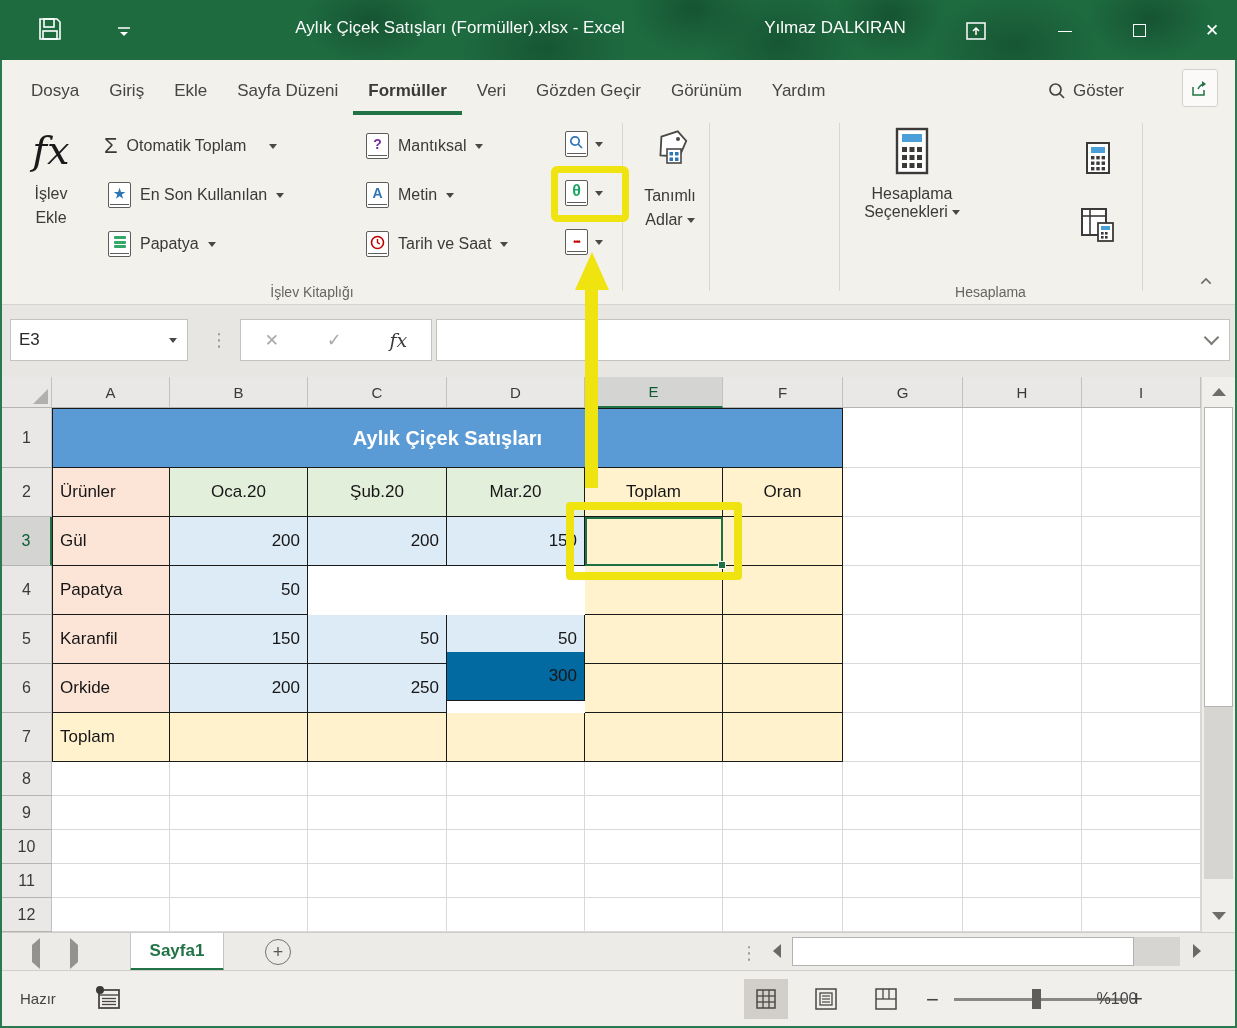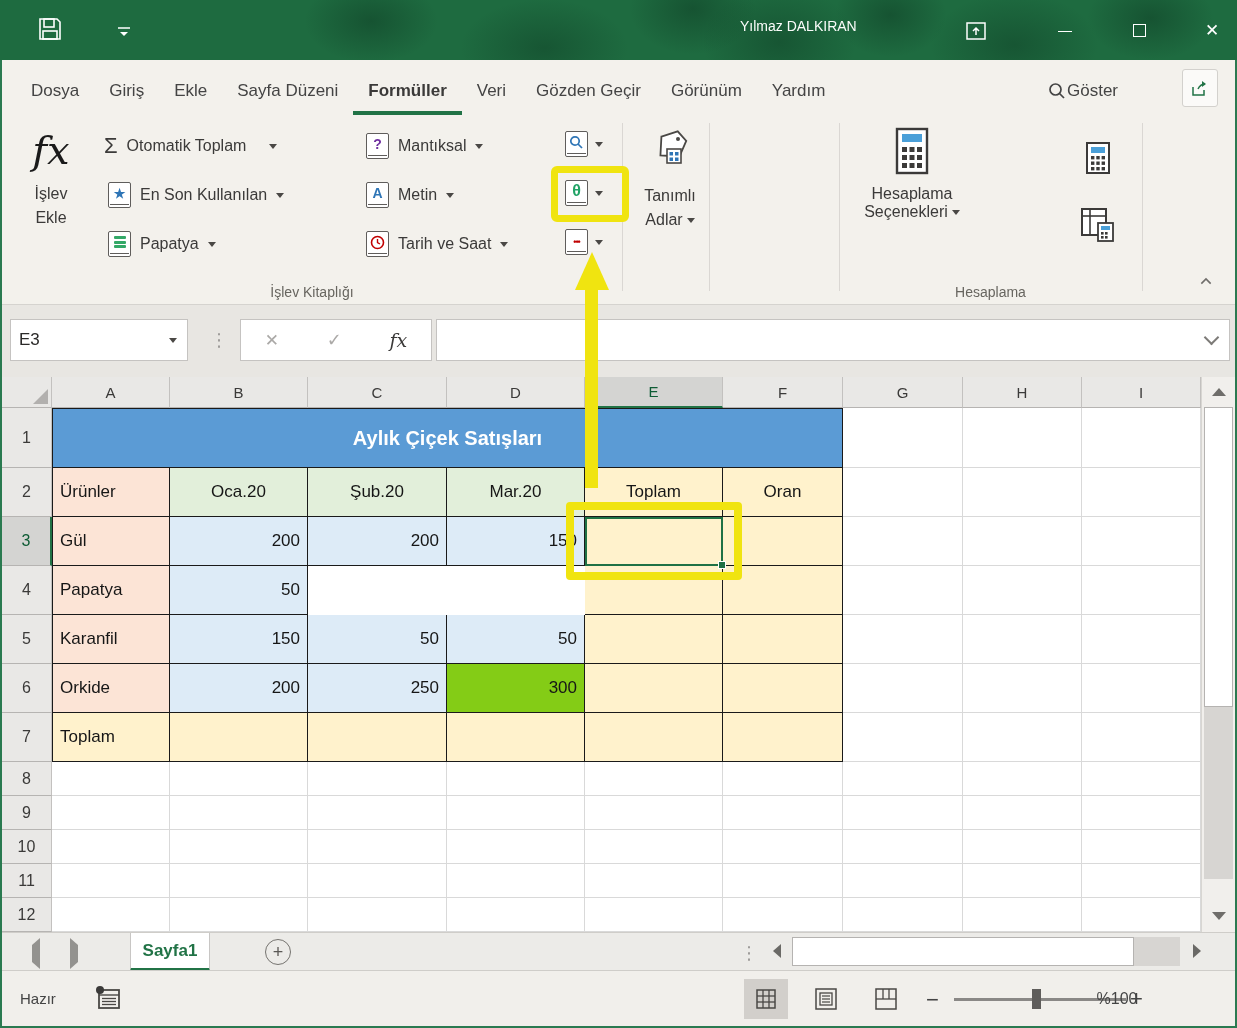--- a/index.html
+++ b/index.html
@@ -10,33 +10,33 @@
     background-image:
       radial-gradient(95px 60px at 30% 35%,rgba(14,60,36,.5),transparent 70%),
       radial-gradient(120px 70px at 44% 80%,rgba(14,60,36,.45),transparent 70%),
       radial-gradient(90px 65px at 56% 15%,rgba(14,60,36,.5),transparent 70%),
       radial-gradient(110px 80px at 63% 70%,rgba(14,60,36,.45),transparent 70%),
       radial-gradient(80px 60px at 72% 25%,rgba(14,60,36,.5),transparent 70%),
       radial-gradient(120px 75px at 82% 75%,rgba(14,60,36,.45),transparent 70%),
       radial-gradient(90px 60px at 93% 30%,rgba(14,60,36,.5),transparent 70%);
     color:#fff}
   .tb-title{position:absolute;left:160px;top:18px;width:600px;text-align:center;font-size:17px;color:#fbfdfb;white-space:nowrap}
-  .tb-user{position:absolute;left:740px;top:18px;width:190px;font-size:14px;color:#fbfdfb}
+  .tb-user{position:absolute;left:740px;top:18px;width:190px;text-align:center;font-size:17px;color:#fbfdfb}
   .save-ic{position:absolute;left:36px;top:15px}
   .qat-caret{position:absolute;left:116px;top:24px}
   .ribopt-ic{position:absolute;left:965px;top:20px}
   .winbtn{position:absolute;top:0;width:46px;height:60px;display:flex;align-items:center;justify-content:center;color:#fff;font-size:16px}
   .g-min::before{content:"—";font-size:14px}
   .maxbox{width:13px;height:13px;border:1.4px solid #fff}
   .g-close::before{content:"✕";font-size:17px;font-weight:300}
   
   .tabrow{position:absolute;left:0;top:60px;width:1233px;height:55px;background:#f3f1ec;display:flex;align-items:flex-end;padding-left:14px}
   .rtab{padding:0 15px 14px 15px;font-size:17px;color:#444;white-space:nowrap}
   .rtab.active{font-weight:bold;color:#3b3a39;border-bottom:4px solid #217346;padding-bottom:10px}
-  .tab-search{position:absolute;left:1046px;bottom:14px;display:flex;align-items:center;gap:1px;font-size:17px;color:#444}
+  .tab-search{position:absolute;left:1046px;bottom:14px;display:flex;align-items:center;gap:7px;font-size:17px;color:#444}
   .share-btn{position:absolute;left:1180px;bottom:8px;width:36px;height:38px;border:1px solid #d3d1cd;border-radius:3px;background:#fbfaf8;display:flex;align-items:center;justify-content:center}
   
   .ribbon{position:absolute;left:0;top:115px;width:1233px;height:190px;background:#f3f1ec;border-bottom:1px solid #d5d3cf}
   .ribbon .vsep{position:absolute;top:8px;height:168px;width:1px;background:#dad7d3}
   .glabel{position:absolute;bottom:4px;text-align:center;font-size:14px;color:#67655f}
   .bigbtn{position:absolute;display:flex;flex-direction:column;align-items:center;text-align:center;font-size:16px;color:#3b3a39}
   .bigbtn .l2{display:flex;align-items:center;gap:4px}
   .g-fx::before{content:"fx";font-family:"DejaVu Serif",serif;font-style:italic;font-size:40px;color:#1a1a1a}
   .mbtn{position:absolute;display:flex;align-items:center;gap:9px;font-size:16px;color:#3b3a39;white-space:nowrap}
   .sbtn{position:absolute;display:flex;align-items:center;gap:7px}
@@ -84,21 +84,21 @@
   .vscroll{position:absolute;left:1199px;top:377px;width:34px;height:555px;background:#f1efec;border-left:1px solid #d8d6d2}
   .sb-btn{position:absolute;left:2px;width:30px;height:28px;display:flex;align-items:center;justify-content:center}
   .tri-up{width:0;height:0;border-left:7px solid transparent;border-right:7px solid transparent;border-bottom:8px solid #6f6d6a}
   .tri-dn{width:0;height:0;border-left:7px solid transparent;border-right:7px solid transparent;border-top:8px solid #6f6d6a}
   .tri-l{width:0;height:0;border-top:7px solid transparent;border-bottom:7px solid transparent;border-right:8px solid #4a4845}
   .tri-r{width:0;height:0;border-top:7px solid transparent;border-bottom:7px solid transparent;border-left:8px solid #4a4845}
   .vthumb{position:absolute;left:2px;top:30px;width:29px;height:300px;background:#fff;border:1px solid #b5b3b1}
   .vtrack{position:absolute;left:2px;top:330px;width:29px;height:172px;background:#d7d5d2}
   .sheetbar{position:absolute;left:0;top:932px;width:1233px;height:38px;background:#ecebe8;border-top:1px solid #cfcdc9}
   .snav{position:absolute;top:12px;opacity:.55}
-  .sheettab{position:absolute;left:128px;top:0;height:38px;width:80px;background:#fff;border:1px solid #c8c6c4;border-top:none;border-bottom:3px solid #217346;display:flex;align-items:center;justify-content:center;font-size:17px;font-weight:bold;color:#217346}
+  .sheettab{position:absolute;left:128px;top:0;height:38px;width:94px;background:#fff;border:1px solid #c8c6c4;border-top:none;border-bottom:3px solid #217346;display:flex;align-items:center;justify-content:center;font-size:17px;font-weight:bold;color:#217346}
   .addsheet{position:absolute;left:263px;top:6px;width:26px;height:26px;border:1px solid #75736f;border-radius:50%;display:flex;align-items:center;justify-content:center;color:#5a5855;font-size:18px}
   .hthumb{position:absolute;left:790px;top:4px;width:342px;height:29px;background:#fff;border:1px solid #b5b3b1}
   .htrack{position:absolute;left:1132px;top:4px;width:46px;height:29px;background:#d7d5d2}
   .statusbar{position:absolute;left:0;top:970px;width:1233px;height:56px;background:#f1efeb;border-top:1px solid #cfcdc9;font-size:15px;color:#444}
   .st-ready{position:absolute;left:18px;top:19px}
   .viewbtn{position:absolute;top:8px;width:44px;height:40px;display:flex;align-items:center;justify-content:center}
   .viewbtn.active{background:#d2cfcb}
   .zminus{position:absolute;left:924px;top:16px;font-size:22px;color:#444}
   .zline{position:absolute;left:952px;top:27px;width:172px;height:3px;background:#8a8886}
   .zthumb{position:absolute;left:1030px;top:18px;width:9px;height:20px;background:#5f5d5b}
@@ -123,20 +123,21 @@
           <rect x="8" y="4" width="10" height="8" fill="none" stroke="#fff" stroke-width="1.6"></rect>
           <rect x="7" y="16" width="14" height="8" fill="none" stroke="#fff" stroke-width="1.6"></rect>
         </svg>
     </span>
     <span class="qat-caret">
       <svg width="16" height="12" viewBox="0 0 16 12">
           <line x1="2" y1="2" x2="14" y2="2" stroke="#fff" stroke-width="1.5"></line>
           <path d="M4 6l4 4 4-4z" fill="#fff"></path>
         </svg>
     </span>
+    <div class="tb-title">Aylık Çiçek Satışları (Formüller).xlsx  -  Excel</div>
     <div class="tb-user">Yılmaz DALKIRAN</div>
     <span class="ribopt-ic">
       <svg width="22" height="22" viewBox="0 0 22 22">
           <rect x="2" y="3" width="18" height="16" fill="none" stroke="#fff" stroke-width="1.5"></rect>
           <path d="M11 15V8M8 11l3-3 3 3" fill="none" stroke="#fff" stroke-width="1.5"></path>
         </svg>
     </span>
     <div class="winbtn" style="left:1042px">
         <span class="g-min"></span>
       </div>
@@ -420,21 +421,21 @@
       <div class="cell tbl right" style="left: 306px; top: 238px; width: 139px; height: 49px; background: rgb(221, 235, 247);">50</div>
       <div class="cell tbl right" style="left: 445px; top: 238px; width: 138px; height: 49px; background: rgb(221, 235, 247);">50</div>
       <div class="cell tbl right" style="left: 583px; top: 238px; width: 138px; height: 49px; background: rgb(255, 242, 204);"></div>
       <div class="cell tbl right" style="left: 721px; top: 238px; width: 120px; height: 49px; background: rgb(255, 242, 204);"></div>
       <div class="cell" style="left: 841px; top: 238px; width: 120px; height: 49px;"></div>
       <div class="cell" style="left: 961px; top: 238px; width: 119px; height: 49px;"></div>
       <div class="cell" style="left: 1080px; top: 238px; width: 119px; height: 49px;"></div>
       <div class="cell tbl left bl" style="left: 50px; top: 287px; width: 118px; height: 49px; background: rgb(252, 228, 214);">Orkide</div>
       <div class="cell tbl right" style="left: 168px; top: 287px; width: 138px; height: 49px; background: rgb(221, 235, 247);">200</div>
       <div class="cell tbl right" style="left: 306px; top: 287px; width: 139px; height: 49px; background: rgb(221, 235, 247);">250</div>
-      <div class="cell tbl right" style="left: 445px; top: 287px; width: 138px; height: 49px; background: #84cc16;">300</div>
+      <div class="cell tbl right" style="left: 445px; top: 275px; width: 138px; height: 49px; background: #0369a1;">300</div>
       <div class="cell tbl right" style="left: 583px; top: 287px; width: 138px; height: 49px; background: rgb(255, 242, 204);"></div>
       <div class="cell tbl right" style="left: 721px; top: 287px; width: 120px; height: 49px; background: rgb(255, 242, 204);"></div>
       <div class="cell" style="left: 841px; top: 287px; width: 120px; height: 49px;"></div>
       <div class="cell" style="left: 961px; top: 287px; width: 119px; height: 49px;"></div>
       <div class="cell" style="left: 1080px; top: 287px; width: 119px; height: 49px;"></div>
       <div class="cell tbl left bl" style="left: 50px; top: 336px; width: 118px; height: 49px; background: rgb(255, 242, 204);">Toplam</div>
       <div class="cell tbl right" style="left: 168px; top: 336px; width: 138px; height: 49px; background: rgb(255, 242, 204);"></div>
       <div class="cell tbl right" style="left: 306px; top: 336px; width: 139px; height: 49px; background: rgb(255, 242, 204);"></div>
       <div class="cell tbl right" style="left: 445px; top: 336px; width: 138px; height: 49px; background: rgb(255, 242, 204);"></div>
       <div class="cell tbl right" style="left: 583px; top: 336px; width: 138px; height: 49px; background: rgb(255, 242, 204);"></div>

